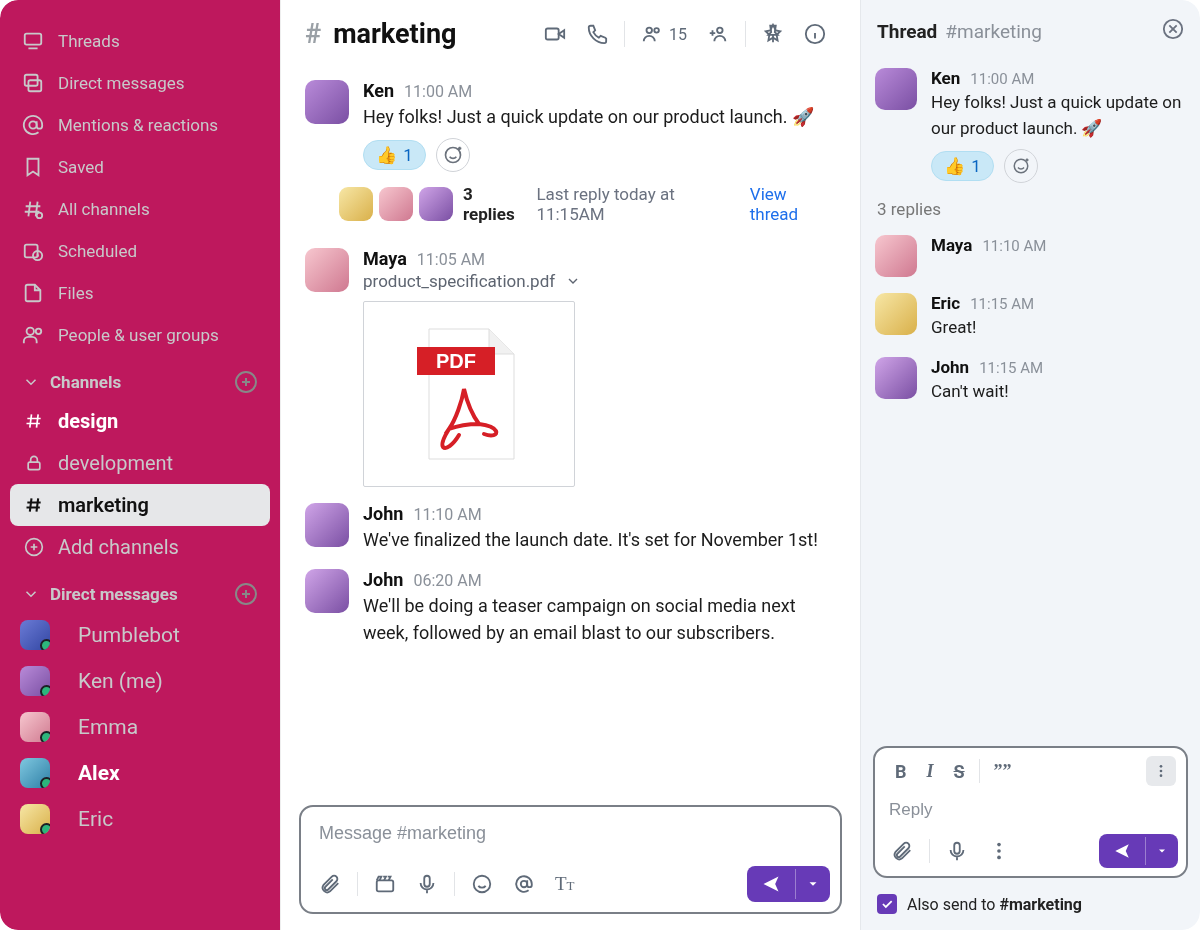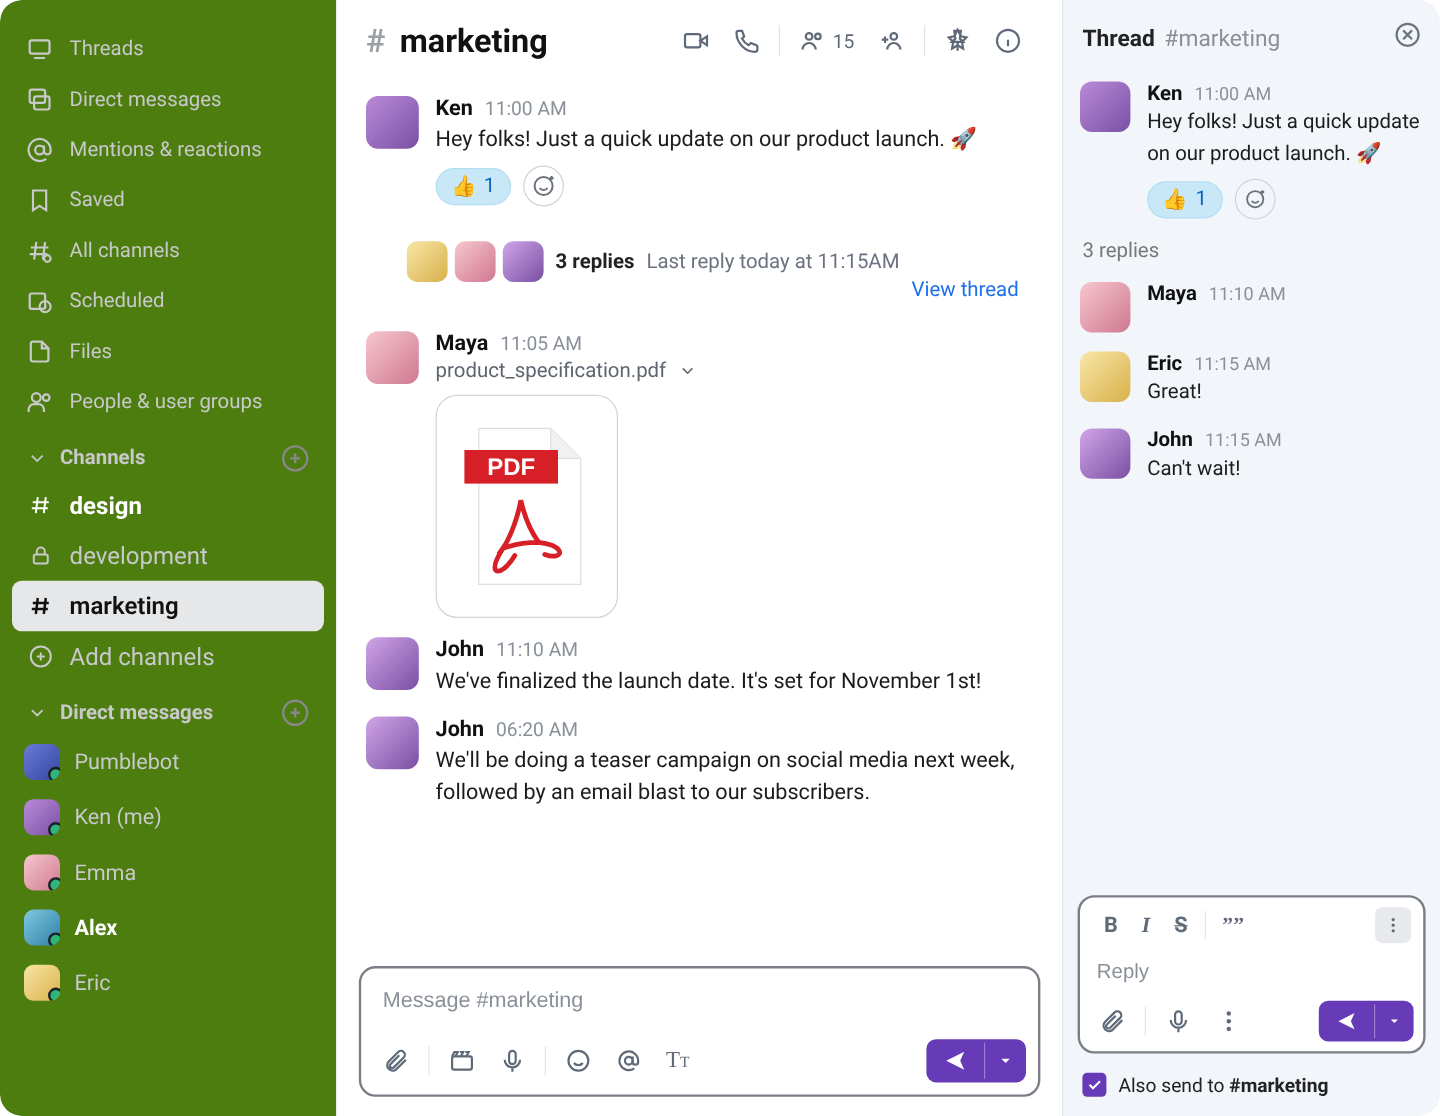--- a/index.html
+++ b/index.html
@@ -1,30 +1,30 @@
 <!DOCTYPE html>
 <html><head>
 <meta charset="utf-8">
 <style>
 * { box-sizing: border-box; margin: 0; padding: 0; }
 body { font-family: -apple-system, BlinkMacSystemFont, "Segoe UI", Roboto, sans-serif; width: 1200px; height: 930px; overflow: hidden; background: #fff; border-radius: 18px; }
 .app { display: flex; width: 100%; height: 100%; border-radius: 18px; overflow: hidden; }
 
 
-.sidebar { width: 280px; background: #4d7c0f; color: #cfd0d1; display: flex; flex-direction: column; padding: 20px 10px; overflow-y: auto; }
+.sidebar { width: 280px; background: #be185d; color: #cfd0d1; display: flex; flex-direction: column; padding: 20px 10px; overflow-y: auto; }
 .side-item { display: flex; align-items: center; gap: 14px; padding: 10px 12px; font-size: 17px; color: #c8c9ca; border-radius: 8px; cursor: pointer; }
 .side-item svg { width: 22px; height: 22px; flex-shrink: 0; }
 .side-section { display: flex; align-items: center; justify-content: space-between; padding: 14px 12px 6px; font-size: 17px; color: #c8c9ca; }
 .side-section-left { display: flex; align-items: center; gap: 10px; font-weight: bold; }
 .side-plus { width: 24px; height: 24px; color: #888; }
 .channel-item { display: flex; align-items: center; gap: 14px; padding: 9px 14px; font-size: 20px; color: #c8c9ca; border-radius: 8px; cursor: pointer; }
 .channel-item.active { background: #e6e7e9; color: #111; font-weight: 600; }
 .channel-item.bold { font-weight: 700; color: #fff; }
 .channel-item svg, .dm-item svg.row-icon { width: 20px; height: 20px; flex-shrink: 0; }
-.dm-item { display: flex; align-items: center; gap: 12px; padding: 8px 10px; font-size: 18px; color: #c8c9ca; cursor: pointer; }
+.dm-item { display: flex; align-items: center; gap: 28px; padding: 8px 10px; font-size: 21px; color: #c8c9ca; cursor: pointer; }
 .dm-item.bold { font-weight: 700; color: #fff; }
 .avatar-sm { width: 30px; height: 30px; border-radius: 8px; position: relative; flex-shrink: 0; }
 .presence { position: absolute; bottom: -2px; right: -3px; width: 13px; height: 13px; background: #2db57b; border: 2px solid #1c1f25; border-radius: 50%; }
 
 
 .main { flex: 1; display: flex; flex-direction: column; background: #fff; border-left: 1px solid #eee; }
 .main-header { display: flex; align-items: center; justify-content: space-between; padding: 18px 24px 14px; }
 .chan-title { display: flex; align-items: center; gap: 6px; font-size: 27px; font-weight: 700; color: #111; }
 .chan-title .hash { color: #9aa0a6; font-weight: 600; margin-right: 6px; }
 .header-actions { display: flex; align-items: center; gap: 0; color: #5f6a78; }
@@ -42,38 +42,38 @@
 .msg-text { font-size: 18px; color: #1c1c1c; line-height: 1.5; margin-top: 2px; }
 .reactions { display: flex; align-items: center; gap: 10px; margin-top: 8px; }
 .react-chip { display: inline-flex; align-items: center; gap: 6px; background: #c9e8f7; border: 1px solid #b1def2; padding: 4px 12px; border-radius: 18px; font-size: 17px; color: #0a66c2; }
 .react-add { width: 34px; height: 34px; border: 1px solid #d0d3d8; border-radius: 50%; display: flex; align-items: center; justify-content: center; color: #6b727c; }
 
 .thread-summary { display: flex; align-items: center; gap: 10px; padding: 6px 0 14px 34px; font-size: 17px; }
 .thread-avatars { display: flex; gap: 6px; }
 .thread-avatars .avatar-sm { width: 34px; height: 34px; border-radius: 9px; }
 .thread-count { font-weight: 700; color: #222; }
 .thread-last { color: #6b7280; }
-.thread-link { color: #1e6feb; cursor: pointer; margin-top: 48px; }
+.thread-link { color: #1e6feb; cursor: pointer; }
 
 .file-line { display: flex; align-items: center; gap: 10px; color: #5e6571; font-size: 17px; margin-top: 2px; }
-.file-preview { margin-top: 10px; width: 152px; height: 186px; border: 1px solid #d0d3d8; border-radius: 18px; display: flex; align-items: center; justify-content: center; background: #fff; }
+.file-preview { margin-top: 10px; width: 212px; height: 186px; border: 1px solid #d0d3d8; border-radius: 2px; display: flex; align-items: center; justify-content: center; background: #fff; }
 
 .composer { margin: 8px 18px 16px; border: 2px solid #7a7f87; border-radius: 14px; }
 .composer-input { width: 100%; border: none; outline: none; padding: 16px 18px; font-size: 18px; color: #7f1d1d; background: transparent; }
 .composer-input::placeholder { color: #8a9099; }
 .composer-tools { display: flex; align-items: center; justify-content: space-between; padding: 6px 10px 10px; }
 .ctool-left { display: flex; align-items: center; gap: 4px; color: #5f6a78; }
 .ctool-left .ha-btn { padding: 4px 8px; }
 .ctool-sep { width: 1px; height: 24px; background: #e2e4e7; margin: 0 4px; }
 .send-btn { display: flex; align-items: center; background: #673ab7; color: #fff; border-radius: 8px; overflow: hidden; }
 .send-btn .send-main { padding: 8px 14px; display: flex; align-items: center; }
 .send-btn .send-drop { padding: 8px 10px; border-left: 1px solid rgba(255,255,255,.35); display: flex; align-items: center; }
 
 
-.thread { width: 315px; background: #f2f5f9; display: flex; flex-direction: column; border-left: 1px solid #e5e8ec; }
+.thread { width: 340px; background: #f2f5f9; display: flex; flex-direction: column; border-left: 1px solid #e5e8ec; }
 .thread-header { display: flex; align-items: center; justify-content: space-between; padding: 18px 16px 10px; }
 .thread-title { font-size: 19px; font-weight: 700; color: #222; }
 .thread-sub { font-size: 19px; color: #8a9099; font-weight: 400; margin-left: 4px; }
 .thread-close { color: #6b7280; cursor: pointer; }
 .thread-body { flex: 1; overflow-y: auto; padding: 4px 14px 10px; }
 .thread-body .msg-text { font-size: 17px; }
 .thread-body .msg-author { font-size: 17px; }
 .thread-body .msg-time { font-size: 15px; }
 .thread-body .avatar { width: 42px; height: 42px; }
 .replies-label { font-size: 17px; color: #777; padding: 10px 2px 6px; }

